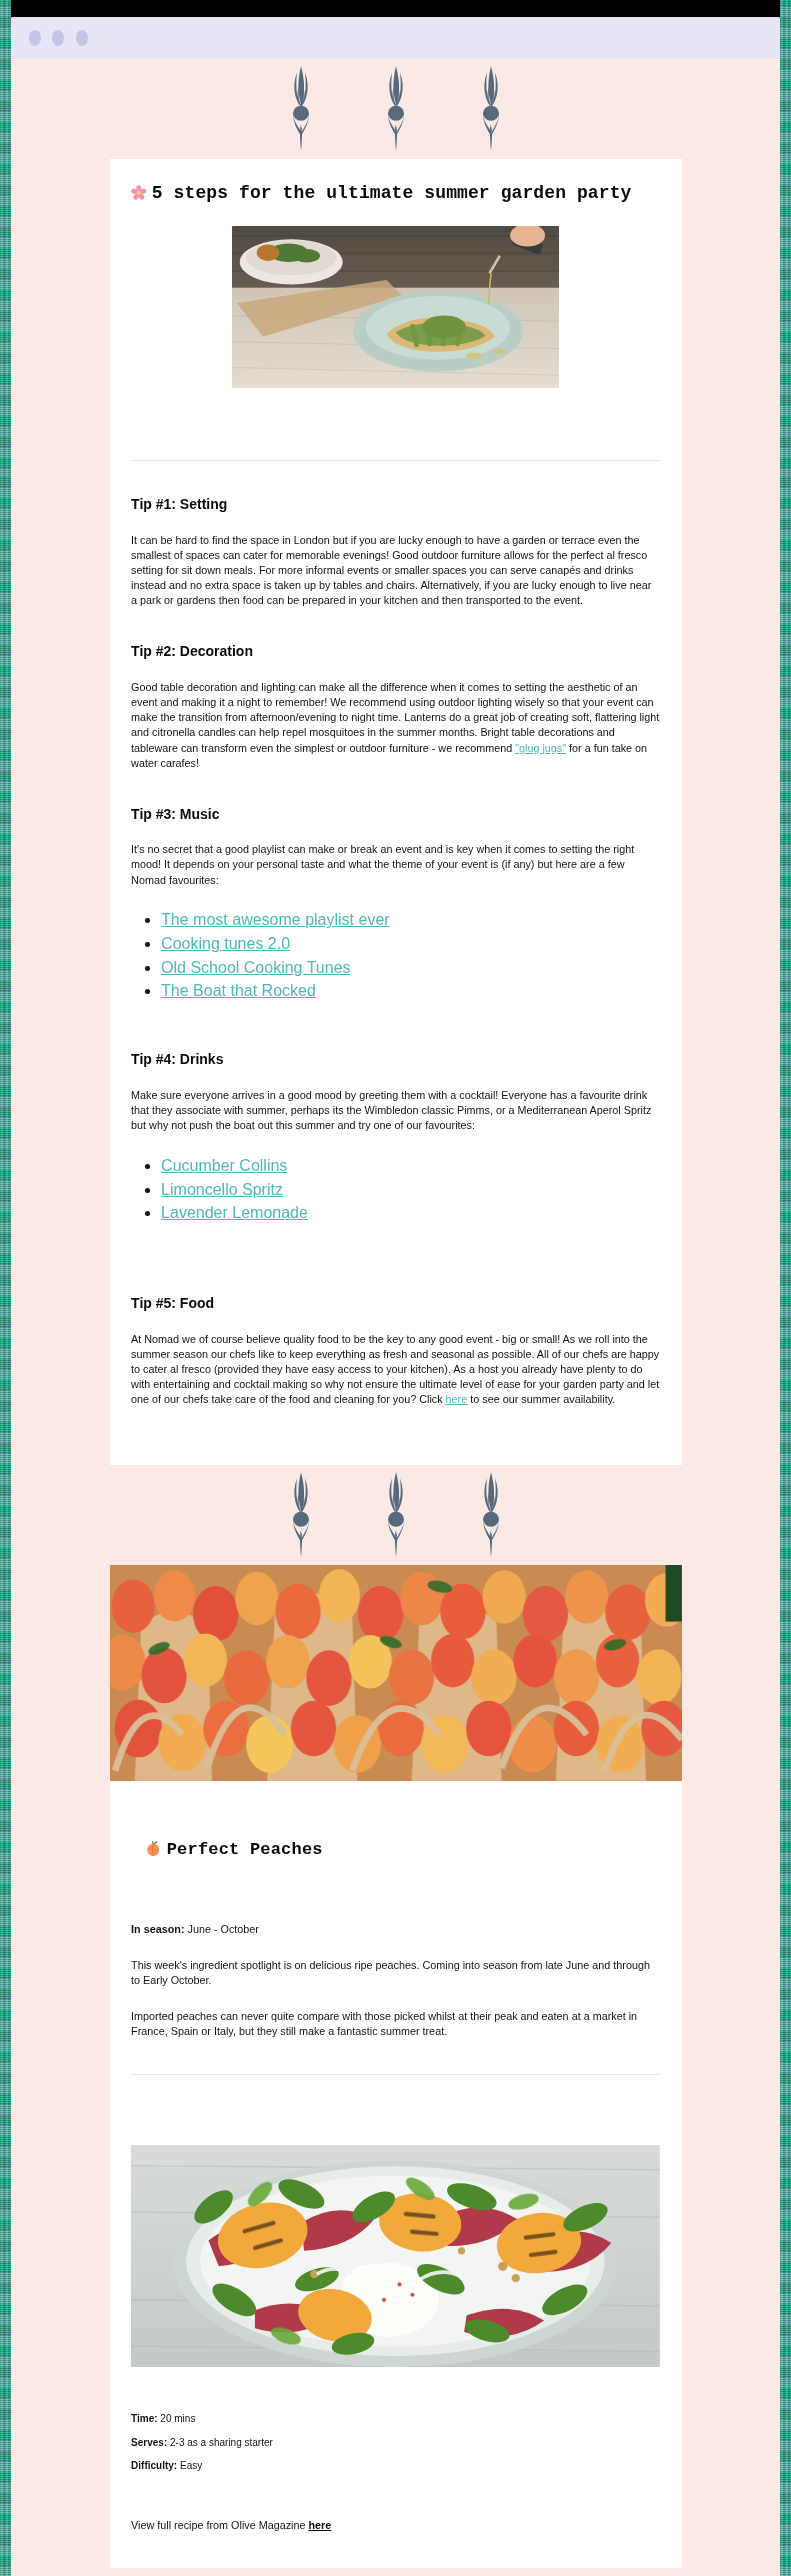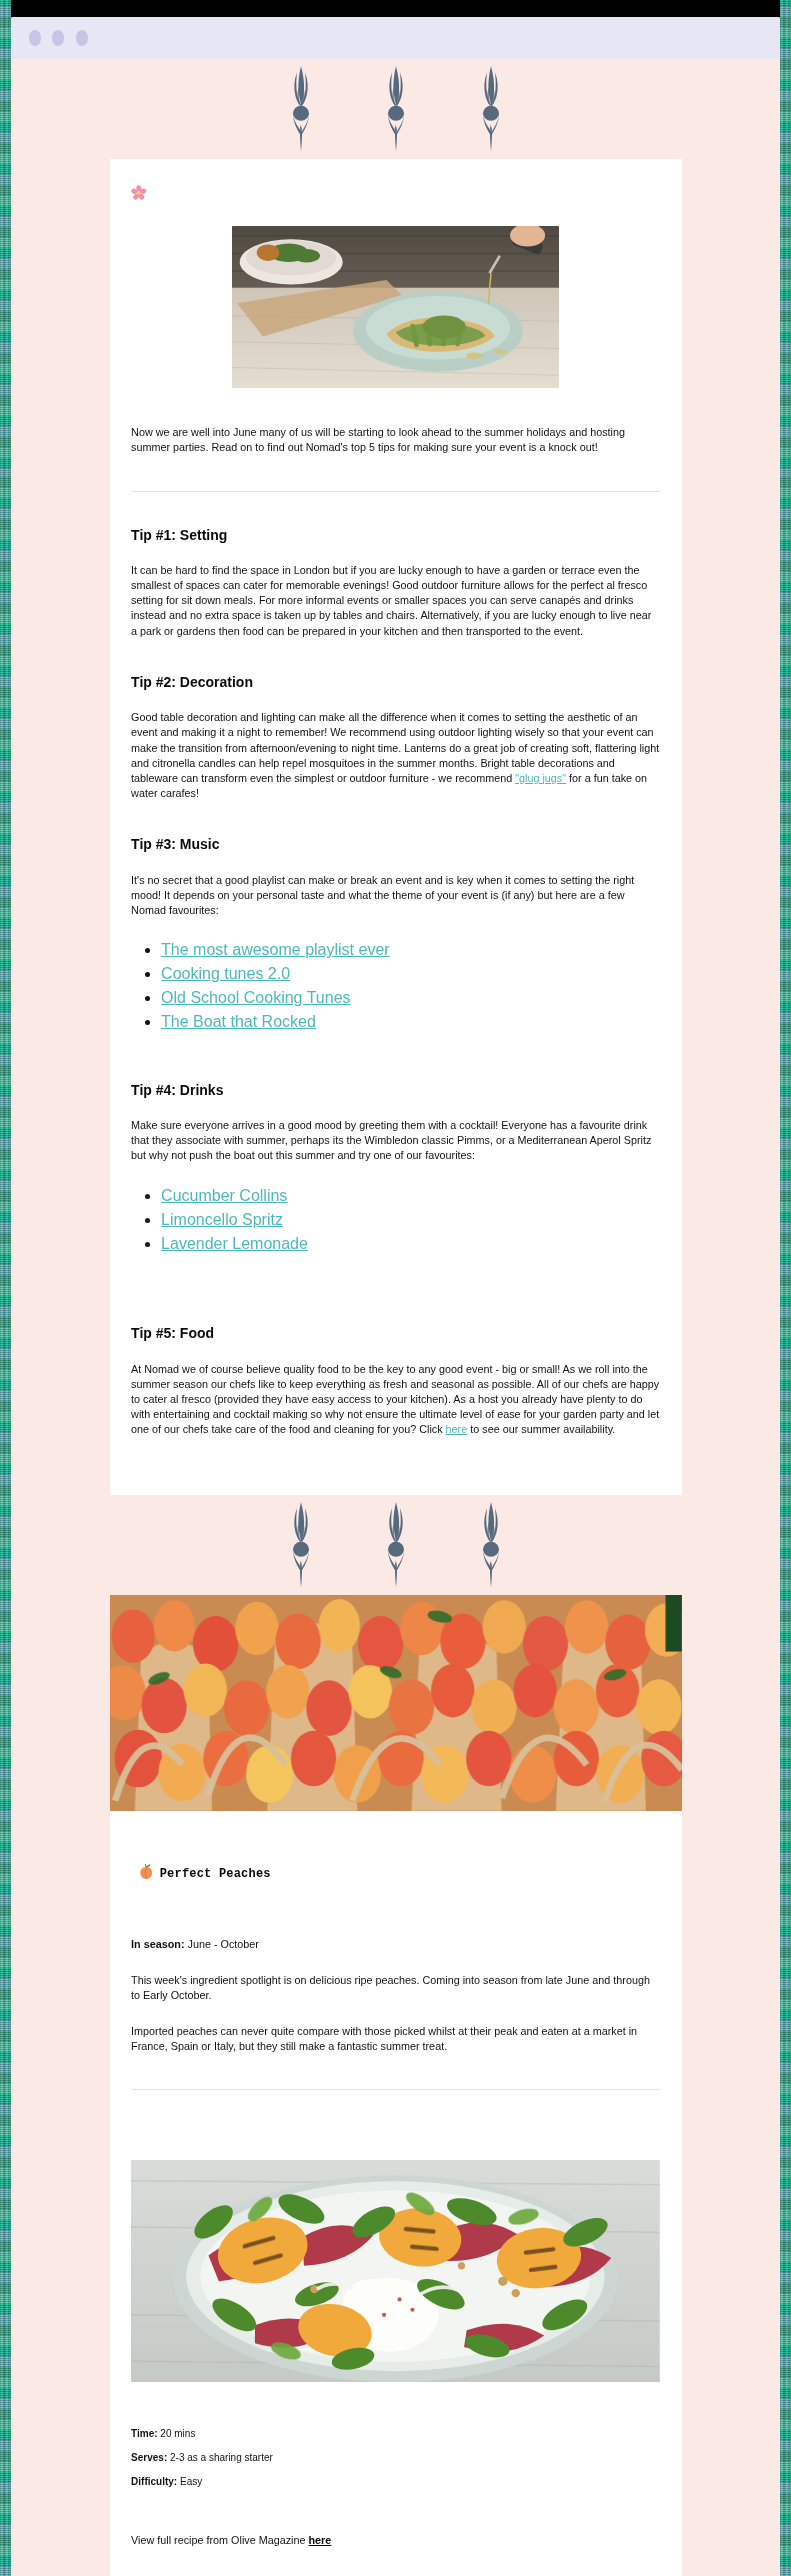--- a/index.html
+++ b/index.html
@@ -144,24 +144,24 @@
     font-weight:bold;
     text-decoration:underline;
   }
   .peachimg{
     display:block;
     width:100%;
     height:216px;
   }
   h2.rtitle{
     font-family:"Liberation Mono", "DejaVu Sans Mono", monospace;
-    font-size:12px;
+    font-size:17px;
     font-weight:bold;
     color:#0b0b0b;
-    margin:8px;
+    margin:15px;
     letter-spacing:0.2px;
   }
   .salad{
     display:block;
     width:100%;
     height:222px;
     margin:0;
   }
   .meta-line{ font-size:10px; line-height:1.38; color:#121212;}
 </style>
@@ -228,21 +228,21 @@
           <h1 class="title">
             <svg class="flower-ico" viewBox="0 0 32 32">
               <g fill="#f48fb1">
                 <ellipse cx="16" cy="7" rx="5.2" ry="6.6"></ellipse>
                 <ellipse cx="25" cy="13" rx="5.2" ry="6.6" transform="rotate(72 25 13)"></ellipse>
                 <ellipse cx="21.5" cy="24" rx="5.2" ry="6.6" transform="rotate(144 21.5 24)"></ellipse>
                 <ellipse cx="10.5" cy="24" rx="5.2" ry="6.6" transform="rotate(216 10.5 24)"></ellipse>
                 <ellipse cx="7" cy="13" rx="5.2" ry="6.6" transform="rotate(288 7 13)"></ellipse>
               </g>
               <circle cx="16" cy="16" r="3.4" fill="#fdd835"></circle>
-            </svg>
+            </svg><span>5 steps for the ultimate summer garden party</span>
           </h1>
 
           <div class="hero-wrap">
             <svg class="hero" viewBox="0 0 635 315" preserveAspectRatio="xMidYMid slice">
               <defs>
                 <linearGradient id="brick" x1="0" y1="0" x2="0" y2="1">
                   <stop offset="0" stop-color="#4f4a42"></stop>
                     <stop offset="1" stop-color="#6b6257"></stop>
                 </linearGradient>
                 <linearGradient id="tbl" x1="0" y1="0" x2="0" y2="1">
@@ -290,21 +290,20 @@
               <ellipse cx="574" cy="18" rx="34" ry="22" fill="#e3b592"></ellipse>
               <g fill="#d7c172" opacity="0.85">
                 <ellipse cx="470" cy="252" rx="16" ry="6"></ellipse>
                   <ellipse cx="520" cy="244" rx="12" ry="5"></ellipse>
               </g>
             </svg>
           </div>
 
           <div class="gap-lg"></div>
 
-          <p class="body">Now we are well into June many of us will be starting to look ahead to the summer holidays and hosting summer parties. Read on to find out Nomad's top 5 tips for making sure your event is a knock out!</p>
 
           <div class="gap-lg"></div>
           <hr class="rule">
           <div class="gap-lg"></div>
 
           <h3 class="tip">Tip #1: Setting</h3>
           <div class="gap-md"></div>
           <p class="body">It can be hard to find the space in London but if you are lucky enough to have a garden or terrace even the smallest of spaces can cater for memorable evenings! Good outdoor furniture allows for the perfect al fresco setting for sit down meals. For more informal events or smaller spaces you can serve canapés and drinks instead and no extra space is taken up by tables and chairs. Alternatively, if you are lucky enough to live near a park or gardens then food can be prepared in your kitchen and then transported to the event.</p>
 
           <div class="gap-lg"></div>

